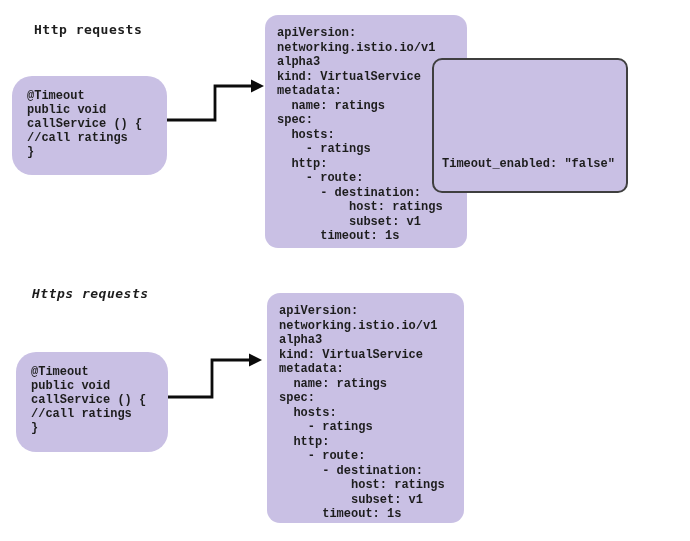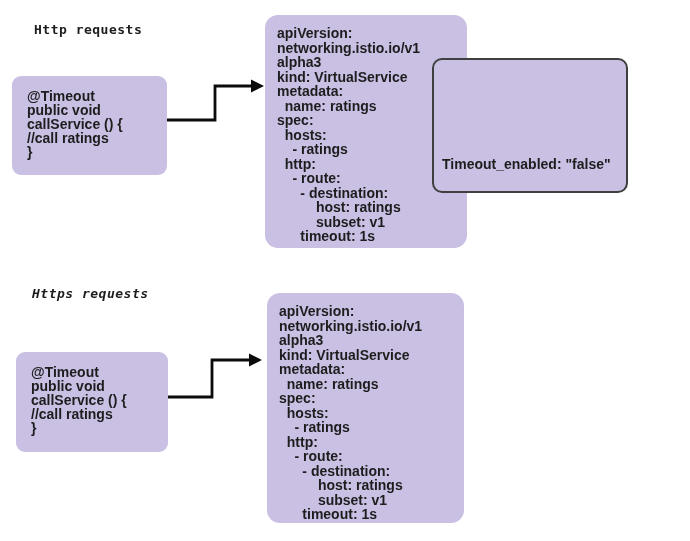--- a/index.html
+++ b/index.html
@@ -24,25 +24,25 @@
     position: absolute;
     font-size: 13px;
     font-weight: 700;
     letter-spacing: 0.5px;
     white-space: pre;
   }
   .panel {
     position: absolute;
     background: var(--panel);
   }
-  .client-box { border-radius: 9px; }
+  .client-box { border-radius: 20px; }
   .yaml-box { border-radius: 13px; }
   .code {
-    font-family: Liberation Sans, sans-serif;
-    font-size: 14px;
+    font-family: Liberation Mono, monospace;
+    font-size: 12px;
     font-weight: 700;
     color: var(--text);
     white-space: pre;
   }
   .client-box .code { padding: 13px 12px 0 15px; line-height: 14px; }
   .yaml-box .code { padding: 11px 10px 0 12px; line-height: 14.5px; }
   .callout {
     position: absolute;
     background: var(--panel);
     border: 2px solid var(--callout_border);

